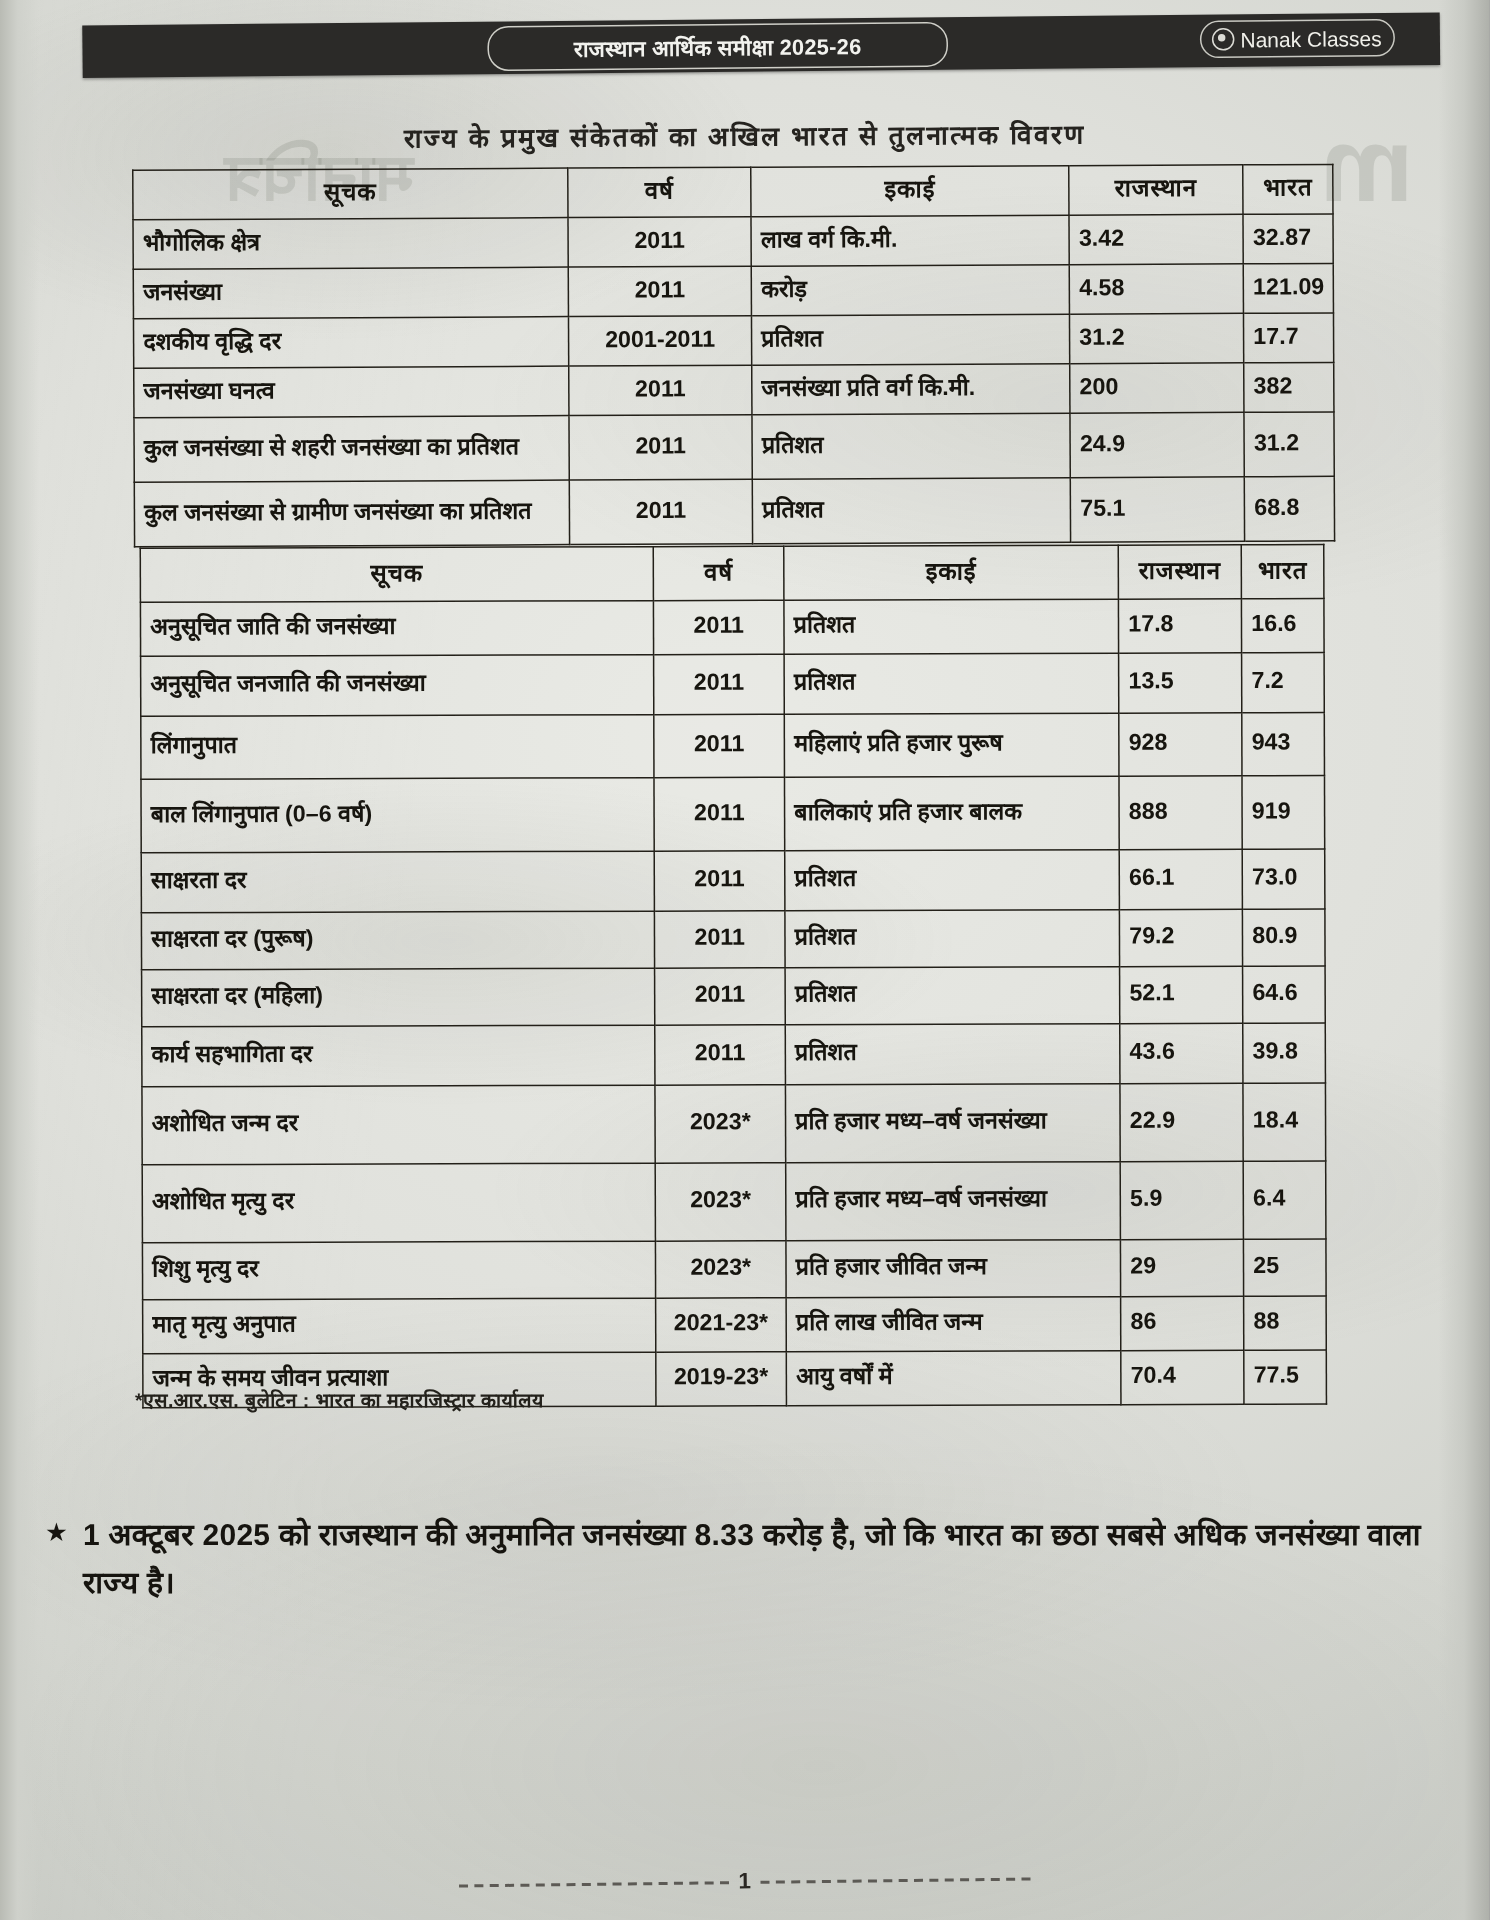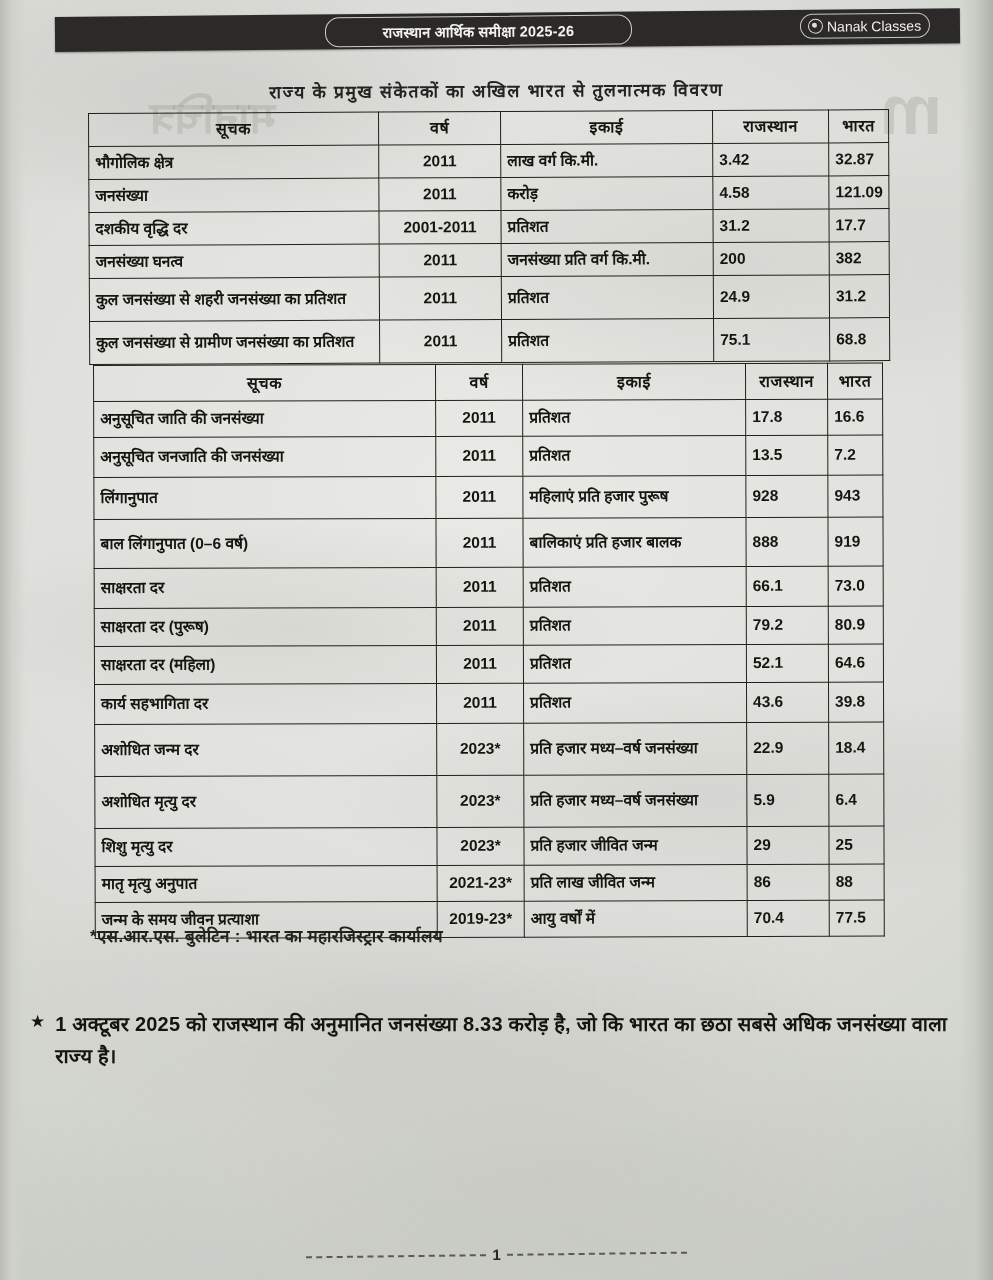--- a/index.html
+++ b/index.html
@@ -175,21 +175,21 @@
     transform: rotate(-0.18deg);
     transform-origin: left top;
   }
   #table-2 .r-label { text-align: left; }
 
   
   #footnote {
     position: absolute;
     left: 90px;
     top: 924px;
-    font-size: 17px;
+    font-size: 13px;
     font-weight: bold;
     color: #23211b;
     letter-spacing: .3px;
   }
 
   
   #bullet-note {
     position: absolute;
     left: 30px;
     top: 1008px;

